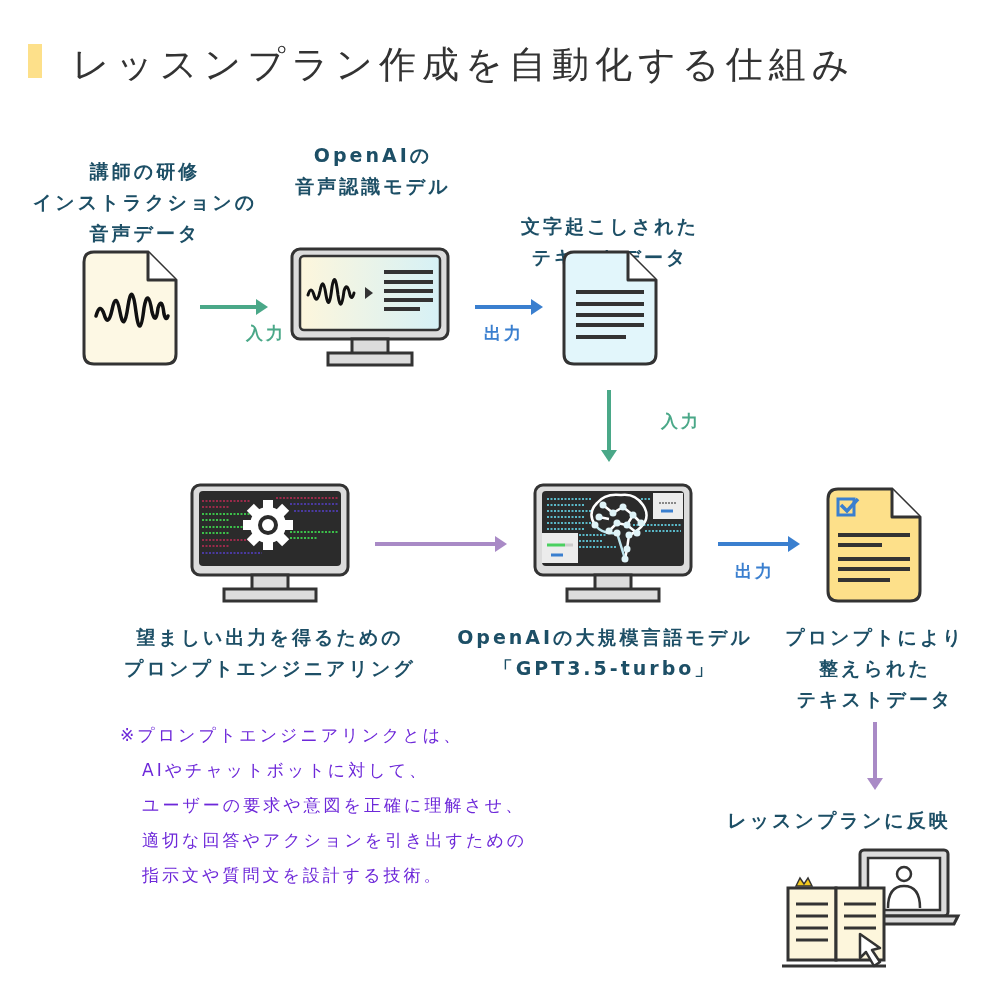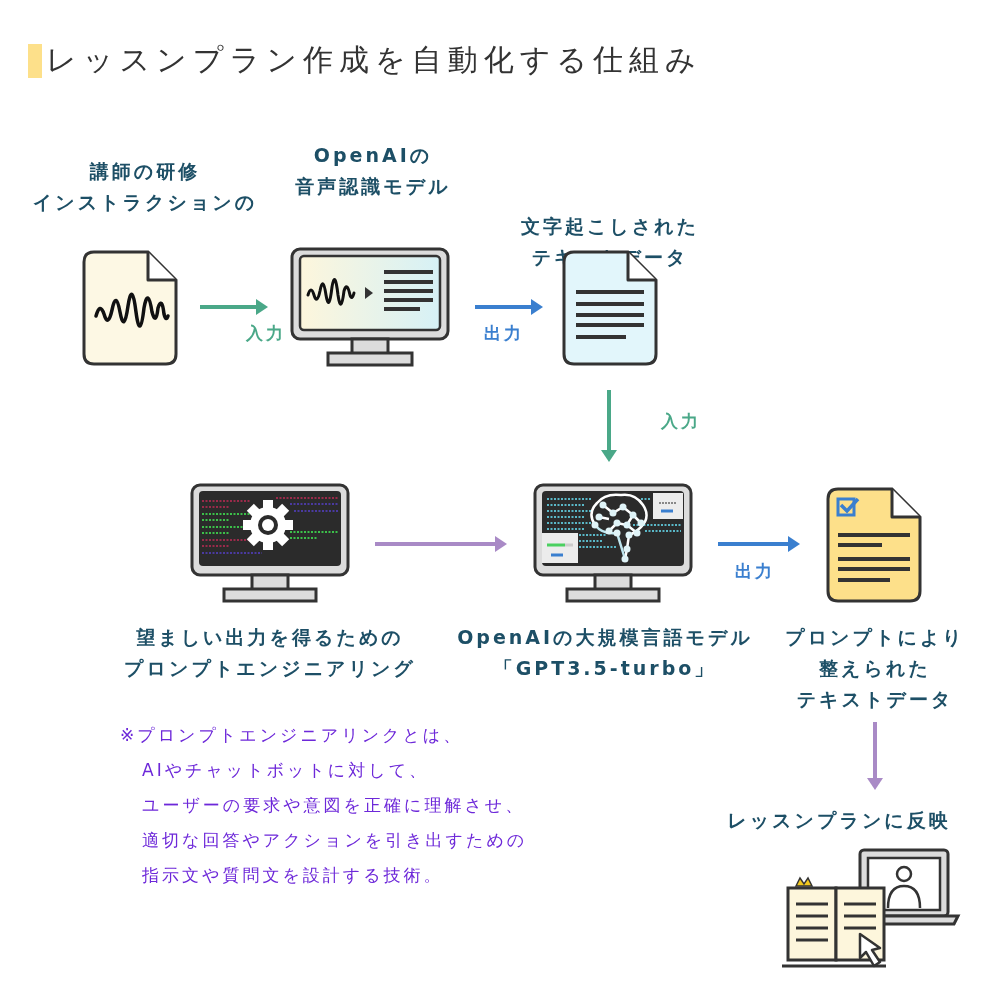--- a/index.html
+++ b/index.html
@@ -1,36 +1,37 @@
 <!DOCTYPE html>
 <html><head>
 <meta charset="utf-8">
 <style>
   html, body { margin:0; padding:0; background:#ffffff; }
   body { width:1000px; height:1000px; position:relative; overflow:hidden; font-family:"DejaVu Sans", sans-serif; }
   .abs { position:absolute; }
   .title-bar { left:28px; top:44px; width:14px; height:34px; background:#fde08a; }
-  .title { left:46px; top:40px; font-size:30px; letter-spacing:6px; color:#333; font-weight:normal; white-space:nowrap; }
+  .title { left:72px; top:40px; font-size:37px; letter-spacing:6px; color:#333; font-weight:normal; white-space:nowrap; }
   .label { color:#1d4f66; font-weight:bold; font-size:19px; letter-spacing:3px; text-align:center; line-height:31px; white-space:nowrap; }
   .arrow-label { font-weight:bold; font-size:17px; letter-spacing:3px; white-space:nowrap; }
   .green { color:#4aa888;margin-left:36px; }
   .blue { color:#3a7fcf; }
   .note { left:120px; top:718px; font-size:17px; color:#6d28d9; letter-spacing:3px; line-height:35px; white-space:nowrap; }
   .note .indent { padding-left:22px; display:block; }
   svg { position:absolute; overflow:visible; }
 </style>
 </head>
 <body>
 
 <div class="abs title-bar"></div>
 <div class="abs title">レッスンプラン作成を自動化する仕組み</div>
 
 <div class="abs label" style="left:30px; top:156px; width:230px;">
   <div>講師の研修</div>
   <div>インストラクションの</div>
+  <div>音声データ</div>
 </div>
 
 <div class="abs label" style="left:258px; top:140px; width:230px;">
   <div>OpenAIの</div>
   <div>音声認識モデル</div>
 </div>
 
 <div class="abs label" style="left:495px; top:172px; width:230px;margin-top:39px;">
   <div>文字起こしされた</div>
   <div>テキストデータ</div>

